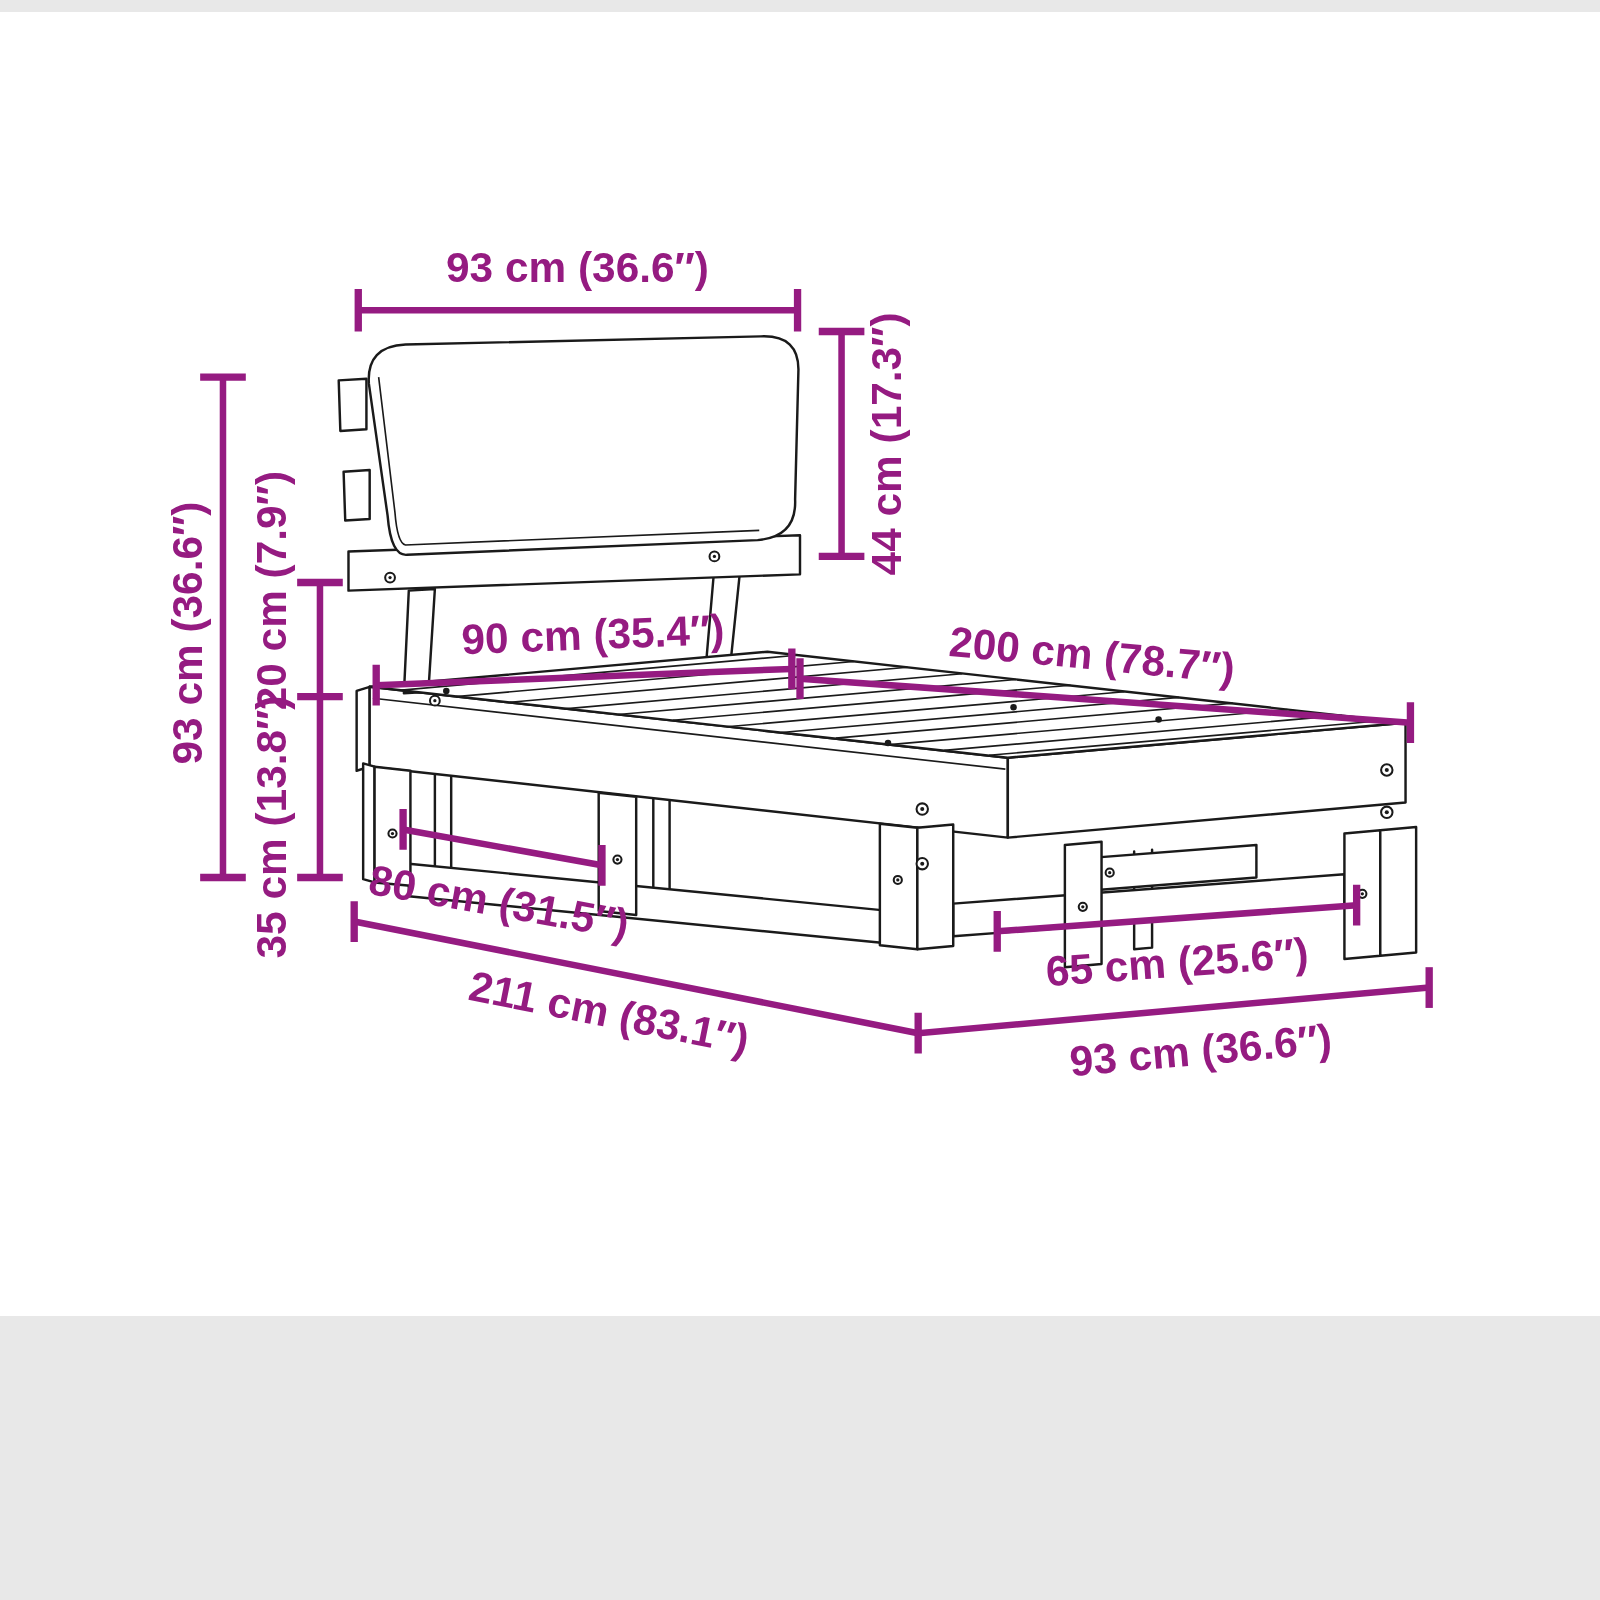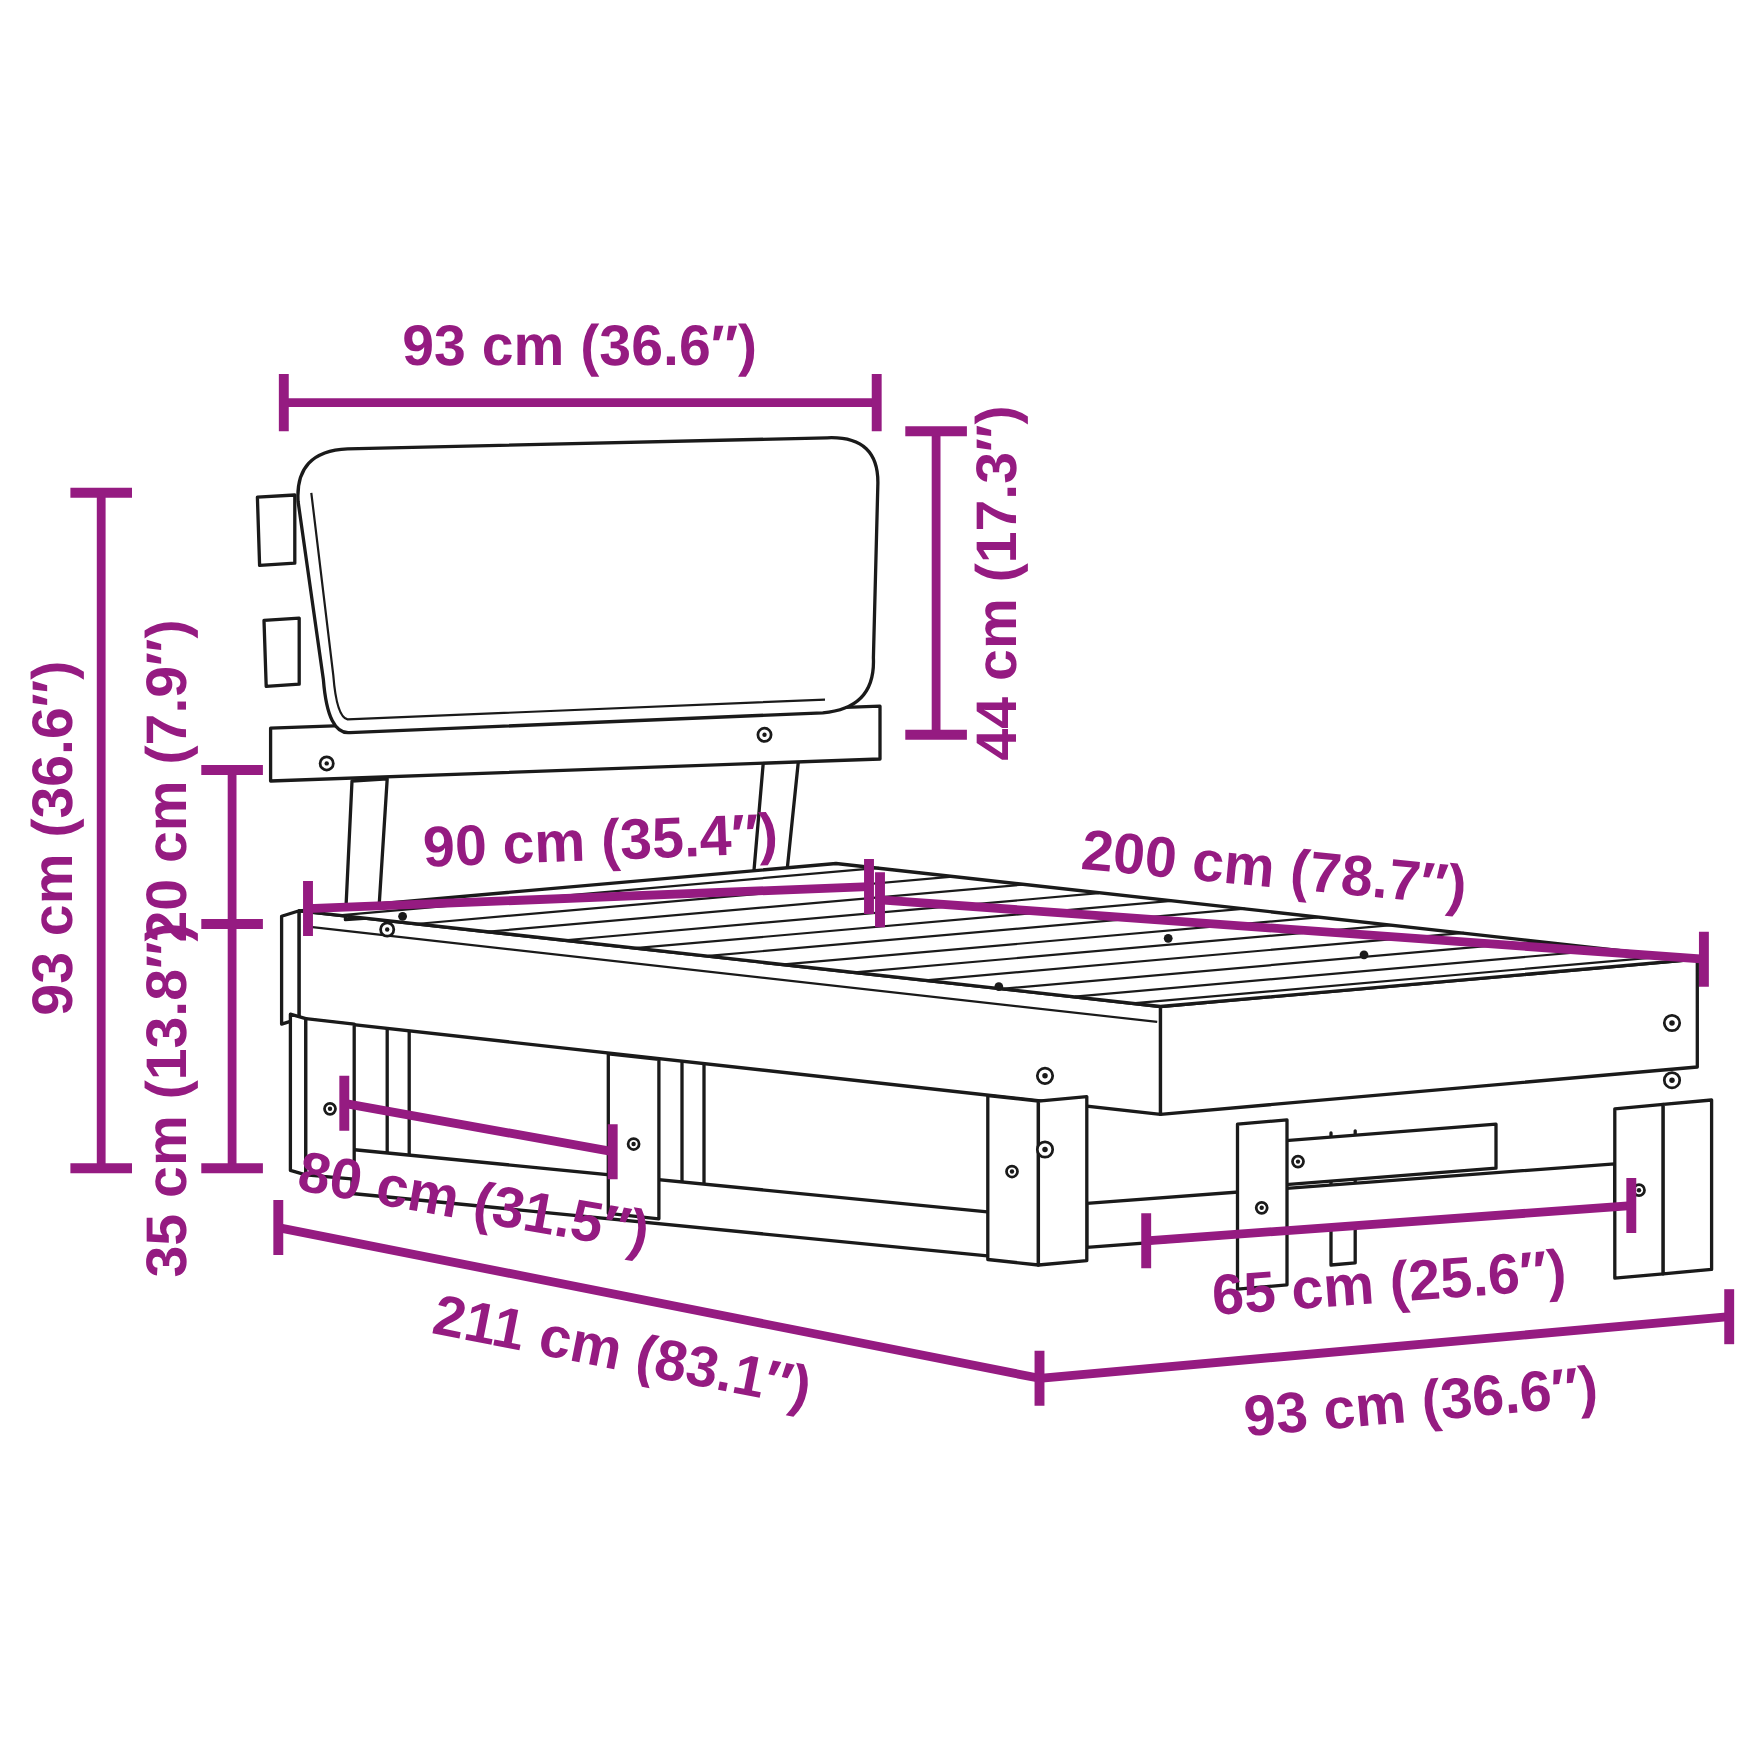--- a/index.html
+++ b/index.html
@@ -2,22 +2,22 @@
 <html style="--dim-color: #951B81; --outline-color: #1a1a1a; --bg: #ffffff;"><head>
 <meta charset="utf-8">
 <style>
   :root{
     --dim-color:#951B81;
     --outline-color:#1a1a1a;
     --bg:#ffffff;
   }
   html,body{margin:0;padding:0;background:#e8e8e8;}
   .canvas{
-    width:1600px;height:1600px;background:var(--bg);
-    position:relative;margin:0 auto;overflow:hidden;
+    width:1600px;height:1304px;background:var(--bg);
+    position:relative;margin:12px auto;overflow:hidden;
   }
   svg{display:block;width:100%;height:100%;}
   .art{stroke:var(--outline-color);stroke-width:3;fill:none;stroke-linejoin:round;stroke-linecap:round;}
   .art-fill{stroke:var(--outline-color);stroke-width:3;fill:#ffffff;stroke-linejoin:round;}
   .art-thin{stroke:var(--outline-color);stroke-width:2;fill:none;}
   .screw{stroke:var(--outline-color);stroke-width:2.5;fill:#ffffff;}
   .screw-dot{fill:var(--outline-color);stroke:none;}
   .dot{fill:var(--outline-color);stroke:none;}
   .dim-line{stroke:var(--dim-color);stroke-width:8;fill:none;stroke-linecap:butt;}
   .dim-tick{stroke:var(--dim-color);stroke-width:9;fill:none;stroke-linecap:butt;}

